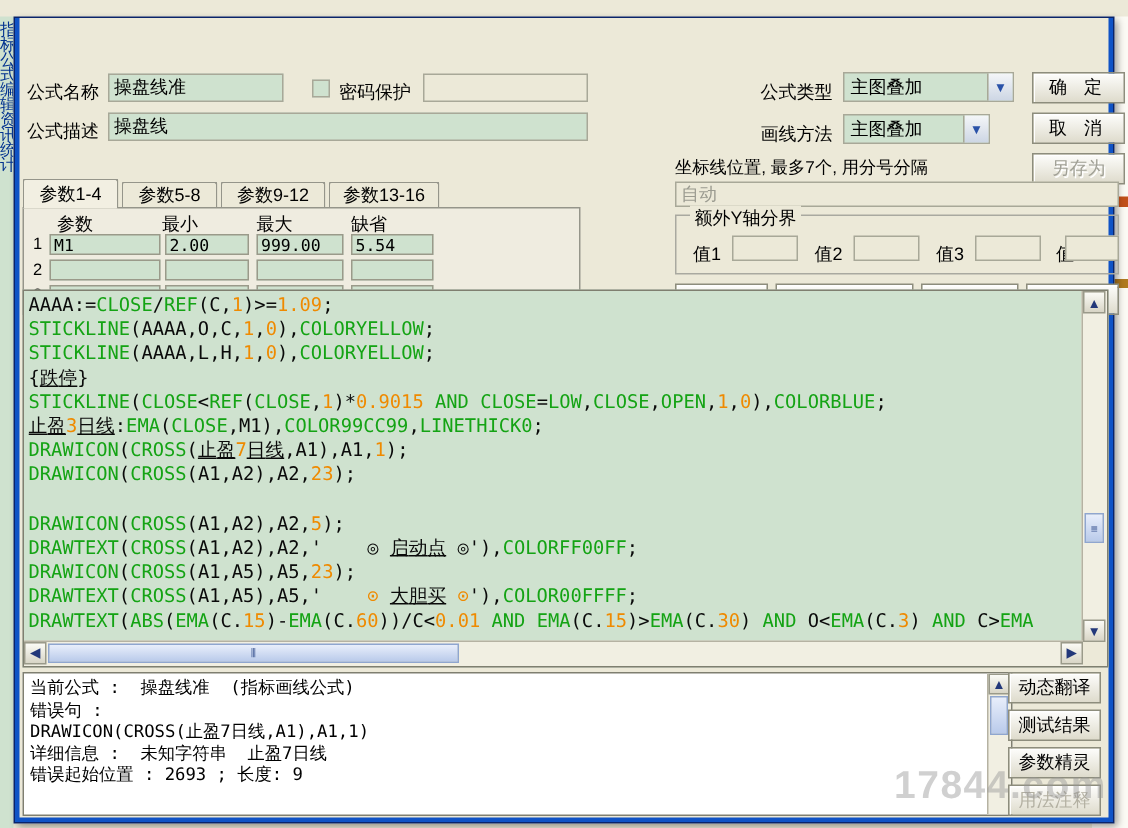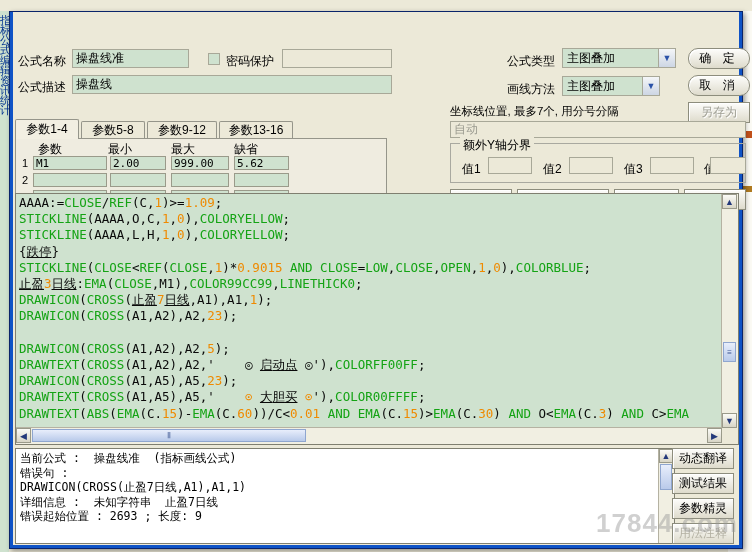--- a/index.html
+++ b/index.html
@@ -59,21 +59,21 @@
       display:flex;align-items:center;font-size:12px;padding-left:4px;}
   .sel .arrow{margin-left:auto;width:16px;height:100%;
       background:linear-gradient(to bottom,#f4f6f8,#cdd6e4);
       border-left:1px solid #a8a898;display:flex;align-items:center;justify-content:center;
       color:#2a52a8;font-size:9px;}
   .btn{position:absolute;background:linear-gradient(to bottom,#fdfdfb,#dedbcc);
       border:1px solid #8d8d7d;box-sizing:border-box;font-size:12px;
       display:flex;align-items:center;justify-content:center;color:#000;
       box-shadow:inset 1px 1px 0 #fff;white-space:nowrap;}
   .btn.dis{color:#a0a096;text-shadow:1px 1px 0 #fff;}
-  .btn.wide{letter-spacing:4px;border-radius:10px;}
+  .btn.wide{letter-spacing:4px;}
 
   
   .tabstrip{position:absolute;left:5px;top:82px;width:372px;height:20px;}
   .tab{position:absolute;top:2px;height:18px;background:#ece9d8;
       border:1px solid #95958a;border-bottom:none;box-sizing:border-box;
       display:flex;align-items:center;justify-content:center;font-size:12px;
       border-radius:2px 2px 0 0;}
   .tab.active{top:0;height:20px;background:#f2efe2;z-index:3;font-weight:normal;}
   .tabpanel{position:absolute;left:5px;top:101px;width:372px;height:72px;
       background:#efece0;border:1px solid #95958a;box-sizing:border-box;}
@@ -221,21 +221,21 @@
       <span class="colhdr" style="left:218px;top:2px">缺省</span>
 
       <span class="rownum" style="left:6px;top:18px">1</span>
       <span class="rownum" style="left:6px;top:35px">2</span>
       <span class="rownum" style="left:6px;top:52px">3</span>
       <span class="rownum" style="left:6px;top:69px">4</span>
 
       <div class="pcell" style="left:17px;top:17px;width:74px">M1</div>
       <div class="pcell" style="left:94px;top:17px;width:56px">2.00</div>
       <div class="pcell" style="left:155px;top:17px;width:58px">999.00</div>
-      <div class="pcell" style="left:218px;top:17px;width:55px">5.62</div>
+      <div class="pcell" style="left:218px;top:17px;width:55px">5.54</div>
 
       <div class="pcell" style="left:17px;top:34px;width:74px"></div>
       <div class="pcell" style="left:94px;top:34px;width:56px"></div>
       <div class="pcell" style="left:155px;top:34px;width:58px"></div>
       <div class="pcell" style="left:218px;top:34px;width:55px"></div>
 
       <div class="pcell" style="left:17px;top:51px;width:74px"></div>
       <div class="pcell" style="left:94px;top:51px;width:56px"></div>
       <div class="pcell" style="left:155px;top:51px;width:58px"></div>
       <div class="pcell" style="left:218px;top:51px;width:55px"></div>

